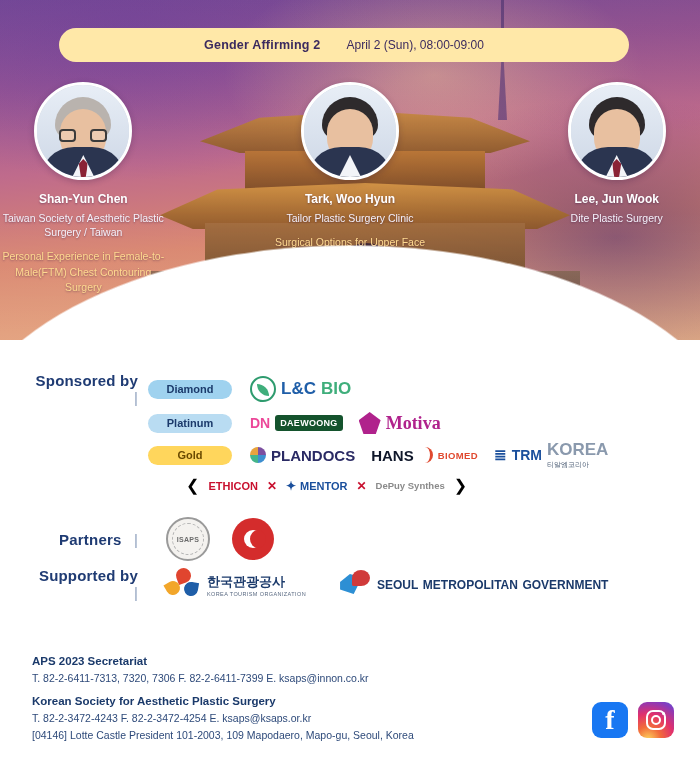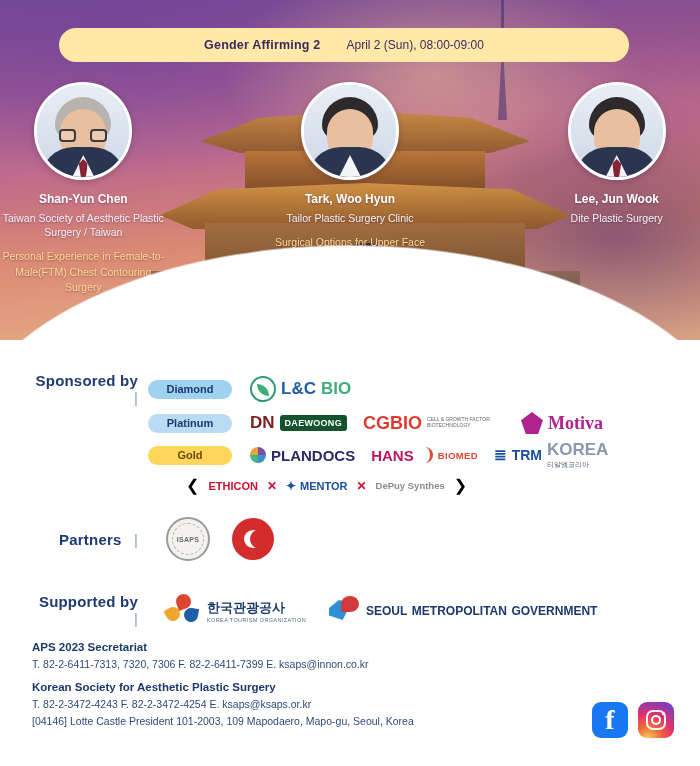--- a/index.html
+++ b/index.html
@@ -226,21 +226,21 @@
     position: relative; background: #fff;
   }
   .lcbio .leaf::before {
     content: ""; position: absolute; left: 5px; top: 6px;
     width: 12px; height: 12px; border-radius: 0 12px 0 12px;
     background: #3fae7b;
   }
   .lcbio .t1 { color: #1f5ea8; font-size: 17px; font-weight: bold; }
   .lcbio .t2 { color: #3fae7b; font-size: 17px; font-weight: bold; }
 
-  .daewoong .dn { color: #7f1d1d; font-size: 17px; font-weight: bold; }
+  .daewoong .dn { color: #ec4899; font-size: 14px; font-weight: bold; }
   .daewoong .tag {
     background: #14532d; color: #fff; font-size: 9px; font-weight: bold;
     padding: 3px 5px; border-radius: 3px; letter-spacing: .3px;
   }
 
   .cgbio .t { color: #e03a2f; font-size: 18px; font-weight: bold; }
   .cgbio .sub { font-size: 5px; color: #666; line-height: 1.15; max-width: 78px; }
 
   .motiva .m {
     width: 22px; height: 22px;
@@ -254,21 +254,21 @@
   }
   .osteonic .t { color: #1f3b73; font-size: 14px; font-weight: bold; }
   .osteonic .sub { font-size: 5px; color: #6b7a93; letter-spacing: .8px; }
 
   .plandocs .dot {
     width: 16px; height: 16px; border-radius: 50%;
     background: conic-gradient(#7c4fa0 0 25%, #3e8fd0 0 50%, #44b58a 0 75%, #e8a33d 0 100%);
   }
   .plandocs .t { color: #2a2a64; font-size: 15px; font-weight: bold; }
 
-  .hansbio .t1 { color: #be185d; font-size: 15px; font-weight: bold; }
+  .hansbio .t1 { color: #0f172a; font-size: 15px; font-weight: bold; }
   .hansbio .t2 { color: #e0492f; font-size: 9.5px; font-weight: bold; letter-spacing: .4px; }
   .hansbio .swoosh {
     width: 14px; height: 16px; border-right: 3px solid #e0492f;
     border-radius: 0 14px 14px 0;
   }
 
   .trm .i { color: #1a4f9c; font-size: 15px; font-weight: bold; }
   .trm .t { color: #1a4f9c; font-size: 14px; font-weight: bold; }
   .trm .k { color: #8a99ad; font-size: 17px; font-weight: bold; }
   .trm .kr { font-size: 7px; color: #4b5c74; display: block; }
@@ -335,21 +335,21 @@
   .smg .mark .s2 {
     position: absolute; left: 12px; top: 0; width: 18px; height: 16px;
     background: #d03a3a; border-radius: 50% 50% 50% 10%;
   }
   .smg .t1 { font-size: 12px; font-weight: bold; color: #1b3a6b; line-height: 1.2; }
   .smg .t2 { font-size: 12px; font-weight: bold; color: #1b3a6b; line-height: 1.2; }
 
   
   .footer {
     position: absolute;
-    left: 32px; bottom: 36px;
+    left: 32px; bottom: 22px;
     width: 520px;
     color: #1f3b73;
   }
   .f-head { font-size: 11.5px; font-weight: bold; color: #1b3a6b; margin-bottom: 3px; }
   .f-line { font-size: 10.5px; color: #2e4a7a; line-height: 1.6; }
   .f-gap { height: 9px; }
 
   .social {
     position: absolute; right: 26px; bottom: 28px;
     display: flex; gap: 10px; align-items: center;
@@ -482,24 +482,20 @@
       </div>
     </div>
 
     <div class="srow">
       <div class="slabel"></div>
       <div class="pill platinum">Platinum</div>
       <div class="logos">
         <div class="logo daewoong">
           <span class="dn">DN</span>
           <span class="tag">DAEWOONG</span>
-        </div>
-        <div class="logo cgbio">
-          <span class="t">CGBIO</span>
-          <span class="sub">CELL &amp; GROWTH FACTOR BIOTECHNOLOGY</span>
         </div>
         <div class="logo motiva">
           <span class="m"></span>
           <span class="t">Motiva</span>
         </div>
       </div>
     </div>
 
     <div class="srow">
       <div class="slabel"></div>
@@ -550,26 +546,26 @@
       <div class="logos" style="gap:22px">
         <div class="partner-seal">
           <span>ISAPS</span>
         </div>
         <div class="partner-red">
           <span class="crescent"></span>
         </div>
       </div>
     </div>
 
-    <div class="srow" style="margin-top:32px">
+    <div class="srow" style="margin-top:6px">
       <div class="slabel">
         <span>Supported by</span>
         <span class="sbar">|</span>
       </div>
-      <div class="logos" style="gap:23px">
+      <div class="logos" style="gap:34px">
         <div class="kto">
           <span class="mark">
             <i class="a"></i>
               <i class="b"></i>
               <i class="c"></i>
           </span>
           <span>
             <span class="t1">한국관광공사</span>
             <span class="t2">KOREA TOURISM ORGANIZATION</span>
           </span>

